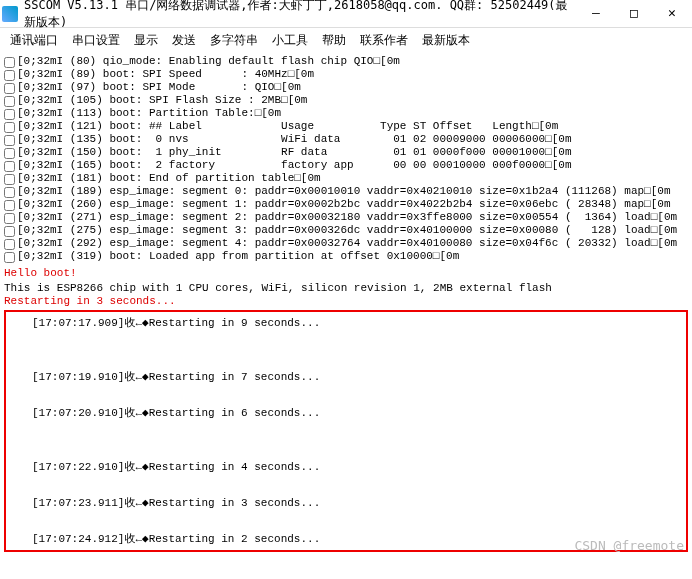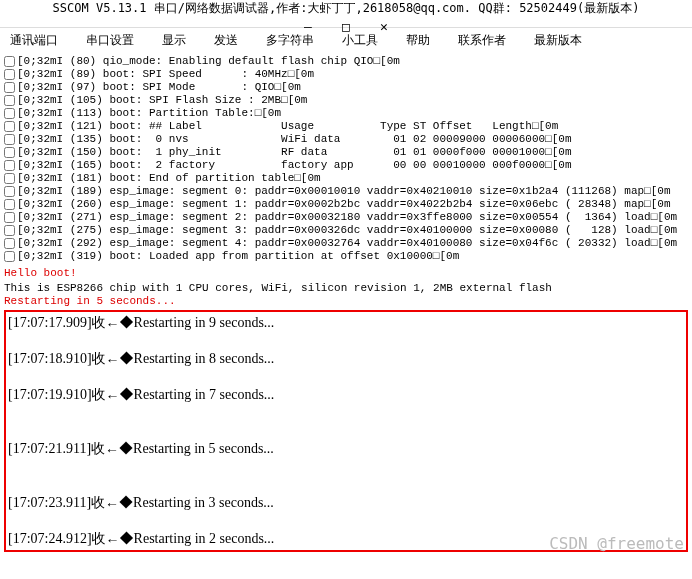--- a/index.html
+++ b/index.html
@@ -1,30 +1,30 @@
 <!DOCTYPE html>
 <html><head>
 <meta charset="utf-8">
 <style>
 * { box-sizing: border-box; margin: 0; padding: 0; }
 body { font-family: "SimSun", "宋体", monospace; font-size: 12px; background: #fff; width: 692px; }
-.titlebar { display: flex; align-items: center; height: 28px; border-bottom: 1px solid #ddd; padding: 0 2px; flex-direction: column; }
+.titlebar { display: flex; align-items: center; height: 28px; border-bottom: 1px solid #ddd; padding: 0 2px; }
 .title-icon { width: 16px; height: 16px; background: linear-gradient(45deg,#6af,#09c); border-radius: 2px; margin-right: 6px; }
 .title-text { flex: 1; font-size: 12px; }
 .win-btns { display: flex; gap: 2px; }
 .win-btn { width: 36px; height: 22px; text-align: center; line-height: 20px; font-size: 13px; }
-.menubar { display: flex; gap: 16px; padding: 2px 4px; font-size: 12px; align-items: center; }
+.menubar { display: flex; gap: 2px; padding: 2px 4px; font-size: 12px; align-items: center; }
 .menubar span { padding: 2px 6px; }
 .log { padding: 2px 4px; font-family: "Courier New", "宋体", monospace; font-size: 11px; line-height: 13px; white-space: pre; overflow: hidden; }
-.log-row { display: flex; align-items: flex-start; }
+.log-row { display: flex; align-items: flex-end; }
 .log-row input[type=checkbox] { width: 11px; height: 11px; margin-right: 2px; margin-top: 1px; }
 .redline { color: #d00; }
 .redbox { border: 2px solid #e00; margin: 0 4px; padding: 2px; }
-.redbox .rline { font-family: Liberation Serif, serif; font-size: 14px; line-height: 18px; white-space: pre; }
-.watermark { position:absolute; right:8px; bottom:26px; color:#bbb; font-size:16px; }
+.redbox .rline { font-family: Liberation Mono, monospace; font-size: 11px; line-height: 18px; white-space: pre; margin-left: 24px; }
+.watermark { position:absolute; right:8px; bottom:26px; color:#bbb; font-size:13px; }
 input[type=checkbox]{ width:12px; height:12px; }
 </style>
 </head>
 <body>
 
 <div class="titlebar">
   <div class="title-icon"></div>
   <div class="title-text">SSCOM V5.13.1 串口/网络数据调试器,作者:大虾丁丁,2618058@qq.com. QQ群: 52502449(最新版本)</div>
   <div class="win-btns">
     <div class="win-btn">—</div>
@@ -42,31 +42,31 @@
   <span>小工具</span>
   <span>帮助</span>
   <span>联系作者</span>
   <span>最新版本</span>
 </div>
 
 <div class="log" id="logarea"><div class="log-row"><input type="checkbox" style=""><span>[0;32mI (80) qio_mode: Enabling default flash chip QIO□[0m</span></div><div class="log-row"><input type="checkbox" style=""><span>[0;32mI (89) boot: SPI Speed      : 40MHz□[0m</span></div><div class="log-row"><input type="checkbox" style=""><span>[0;32mI (97) boot: SPI Mode       : QIO□[0m</span></div><div class="log-row"><input type="checkbox" style=""><span>[0;32mI (105) boot: SPI Flash Size : 2MB□[0m</span></div><div class="log-row"><input type="checkbox" style=""><span>[0;32mI (113) boot: Partition Table:□[0m</span></div><div class="log-row"><input type="checkbox" style=""><span>[0;32mI (121) boot: ## Label            Usage          Type ST Offset   Length□[0m</span></div><div class="log-row"><input type="checkbox" style=""><span>[0;32mI (135) boot:  0 nvs              WiFi data        01 02 00009000 00006000□[0m</span></div><div class="log-row"><input type="checkbox" style=""><span>[0;32mI (150) boot:  1 phy_init         RF data          01 01 0000f000 00001000□[0m</span></div><div class="log-row"><input type="checkbox" style=""><span>[0;32mI (165) boot:  2 factory          factory app      00 00 00010000 000f0000□[0m</span></div><div class="log-row"><input type="checkbox" style=""><span>[0;32mI (181) boot: End of partition table□[0m</span></div><div class="log-row"><input type="checkbox" style=""><span>[0;32mI (189) esp_image: segment 0: paddr=0x00010010 vaddr=0x40210010 size=0x1b2a4 (111268) map□[0m</span></div><div class="log-row"><input type="checkbox" style=""><span>[0;32mI (260) esp_image: segment 1: paddr=0x0002b2bc vaddr=0x4022b2b4 size=0x06ebc ( 28348) map□[0m</span></div><div class="log-row"><input type="checkbox" style=""><span>[0;32mI (271) esp_image: segment 2: paddr=0x00032180 vaddr=0x3ffe8000 size=0x00554 (  1364) load□[0m</span></div><div class="log-row"><input type="checkbox" style=""><span>[0;32mI (275) esp_image: segment 3: paddr=0x000326dc vaddr=0x40100000 size=0x00080 (   128) load□[0m</span></div><div class="log-row"><input type="checkbox" style=""><span>[0;32mI (292) esp_image: segment 4: paddr=0x00032764 vaddr=0x40100080 size=0x04f6c ( 20332) load□[0m</span></div><div class="log-row"><input type="checkbox" style=""><span>[0;32mI (319) boot: Loaded app from partition at offset 0x10000□[0m</span></div></div>
 
 <div class="log redline">Hello boot!</div>
 <div class="log" style="padding-top:0;padding-bottom:0">This is ESP8266 chip with 1 CPU cores, WiFi, silicon revision 1, 2MB external flash</div>
-<div class="log redline" style="padding-top:0">Restarting in 5 seconds...</div>
+<div class="log redline" style="padding-top:0">Restarting in 3 seconds...</div>
 
 <div class="redbox" id="redbox">
     <div class="rline">[17:07:17.909]收←◆Restarting in 9 seconds...</div>
     <div class="rline">&nbsp;</div>
-    <div class="rline">[17:07:18.910]收←◆Restarting in 8 seconds...</div>
     <div class="rline">&nbsp;</div>
     <div class="rline">[17:07:19.910]收←◆Restarting in 7 seconds...</div>
     <div class="rline">&nbsp;</div>
+    <div class="rline">[17:07:20.910]收←◆Restarting in 6 seconds...</div>
     <div class="rline">&nbsp;</div>
-    <div class="rline">[17:07:21.911]收←◆Restarting in 5 seconds...</div>
     <div class="rline">&nbsp;</div>
+    <div class="rline">[17:07:22.910]收←◆Restarting in 4 seconds...</div>
     <div class="rline">&nbsp;</div>
     <div class="rline">[17:07:23.911]收←◆Restarting in 3 seconds...</div>
     <div class="rline">&nbsp;</div>
     <div class="rline">[17:07:24.912]收←◆Restarting in 2 seconds...</div>
   </div>
 
 <div class="watermark">CSDN @freemote</div>
 
 </body></html>

